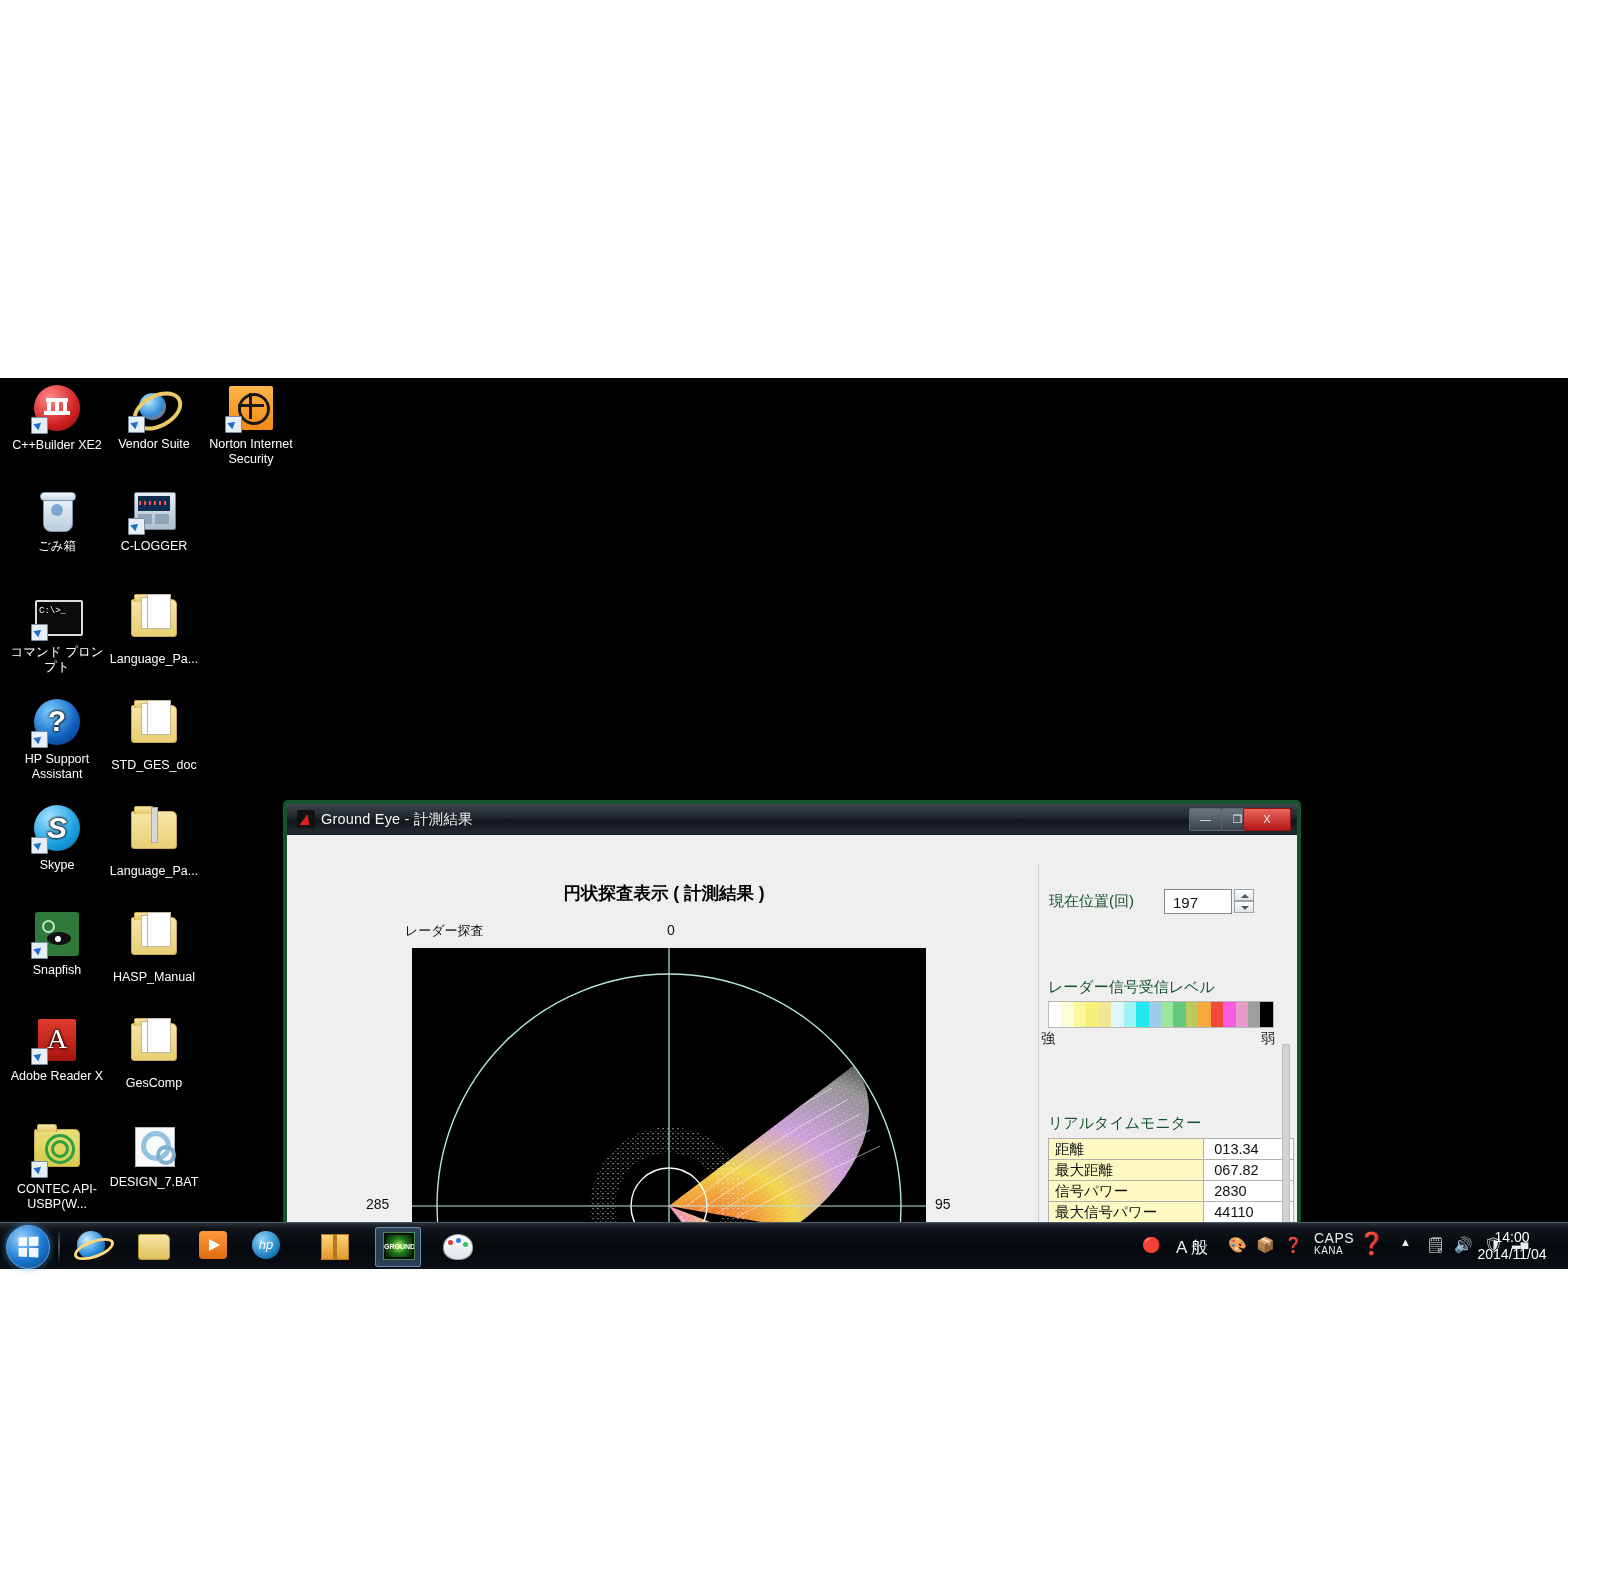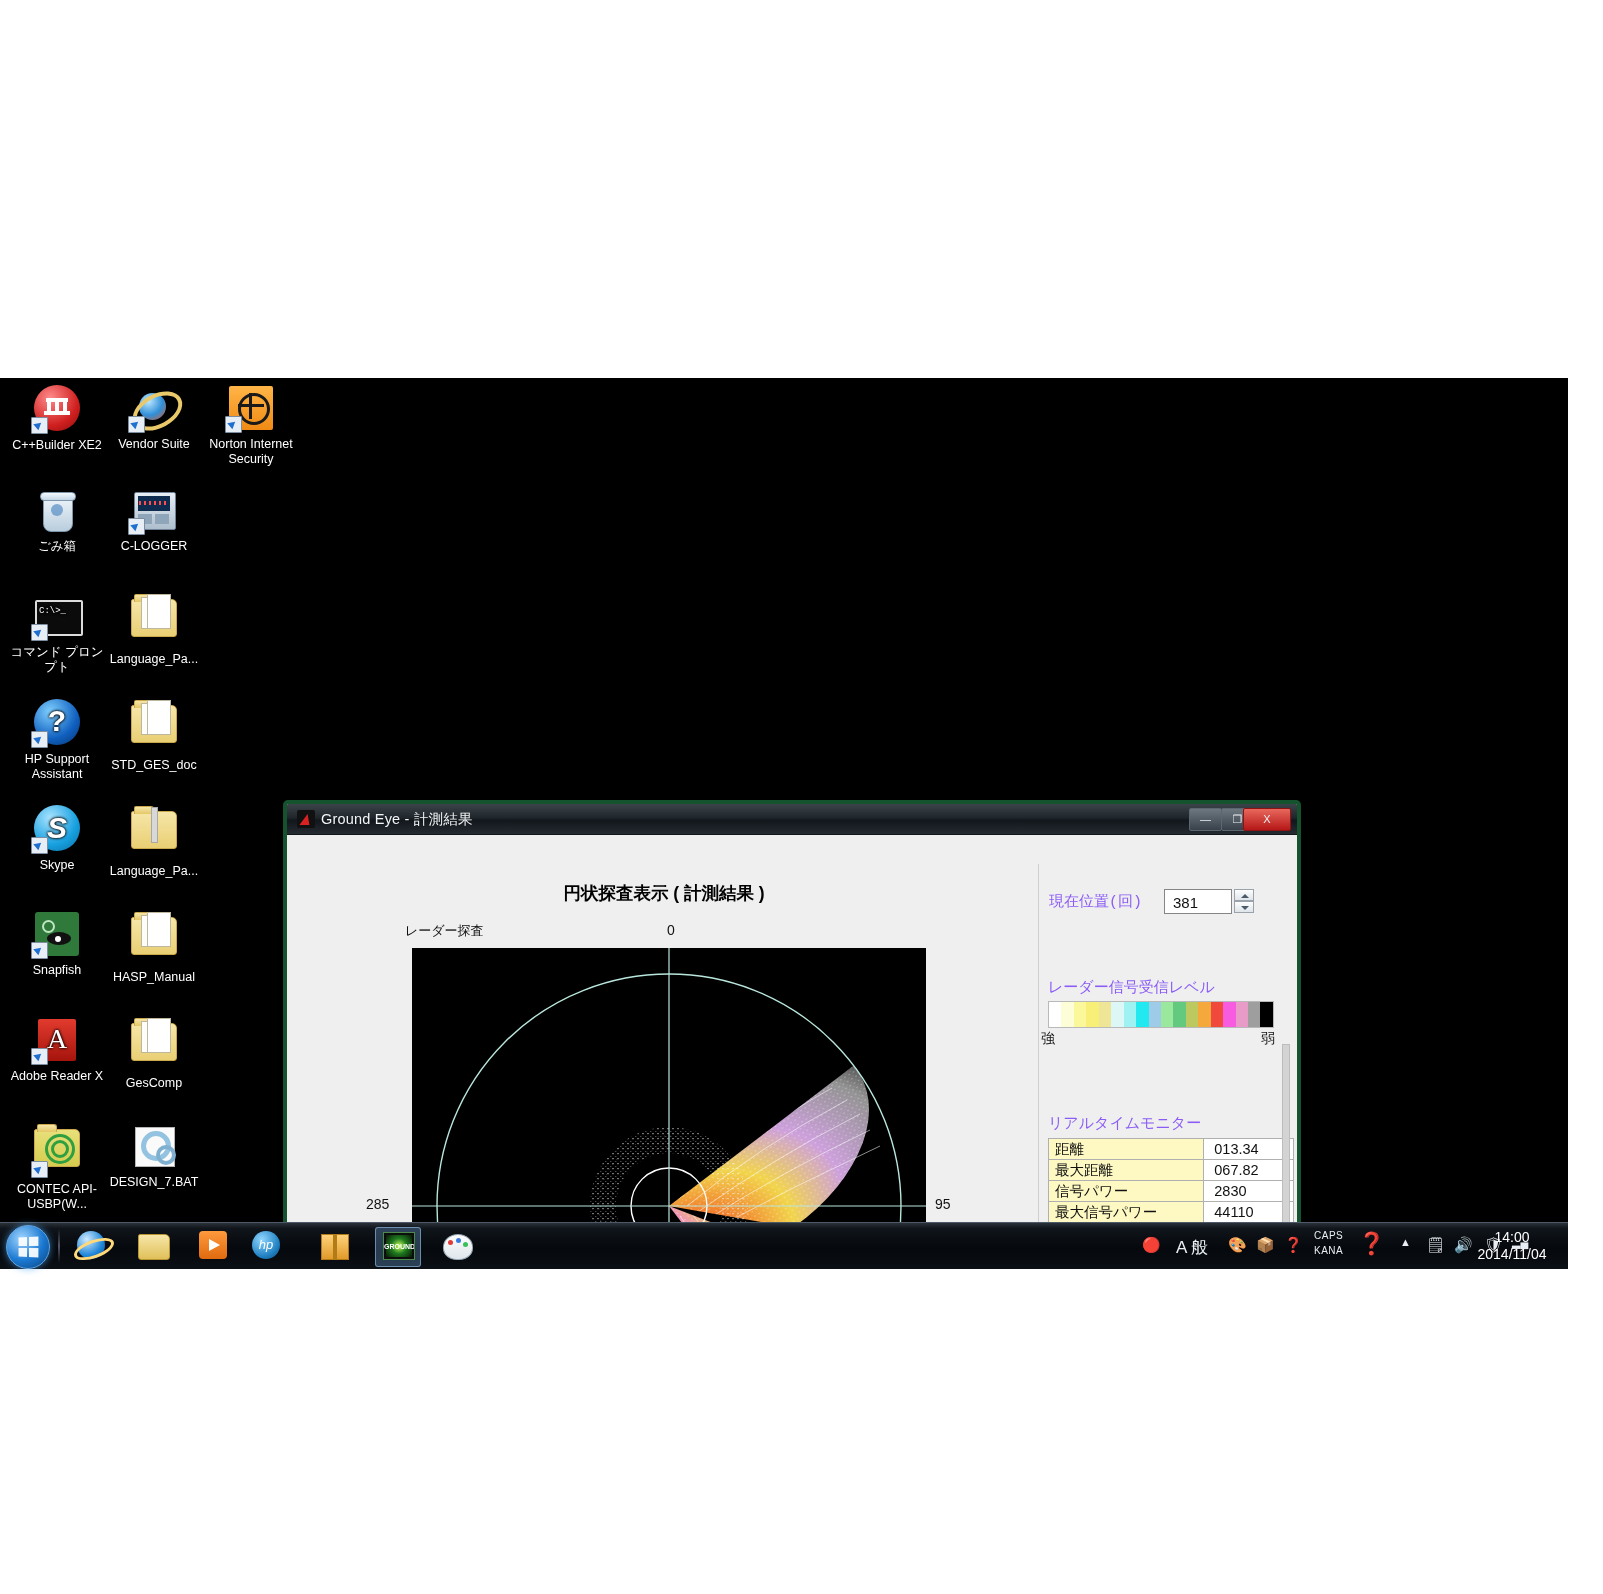--- a/index.html
+++ b/index.html
@@ -78,21 +78,21 @@
   #left-pane{position:absolute;left:0;top:0;width:748px;bottom:0;background:#efefef;border-right:1px solid #cfcfcf;}
   #right-pane{position:absolute;left:749px;top:0;right:0;bottom:0;background:#efefef;}
 
   #chart-title{position:absolute;left:0;right:0;top:17px;text-align:center;font-size:17.5px;font-weight:bold;color:#000;}
   #radar-label{position:absolute;left:115px;top:58px;font-size:13px;color:#111;}
   .axis-label{position:absolute;font-size:14px;color:#111;}
 
   #plot{position:absolute;left:122px;top:84px;width:514px;height:516px;background:#000000;overflow:hidden;}
 
   
-  .rp-label{position:absolute;font-size:15px;color:#8b5cf6;font-family:Liberation Mono, monospace;}
+  .rp-label{position:absolute;font-size:15px;color:#14532d;}
   #pos-box{position:absolute;left:125px;top:25px;width:68px;height:25px;background:#fff;border:1px solid #868686;
            font-size:15px;line-height:25px;padding-left:8px;color:#111;box-sizing:border-box;}
   #pos-spin{position:absolute;left:195px;top:25px;width:20px;height:25px;}
   .spin-half{width:20px;height:12px;border:1px solid #9aa3ab;background:linear-gradient(#fdfdfd,#dfe5ea);
              box-sizing:border-box;position:relative;}
   .spin-half:after{content:"";position:absolute;left:6px;top:4px;width:0;height:0;
              border-left:4px solid transparent;border-right:4px solid transparent;}
   .spin-up:after{border-bottom:4px solid #4a5a6a;}
   .spin-dn:after{border-top:4px solid #4a5a6a;}
 
@@ -374,21 +374,21 @@
               <line x1="257" y1="0" x2="257" y2="516" stroke="#b9e6dc" stroke-width="1.2"></line>
               <line x1="0" y1="258" x2="514" y2="258" stroke="#b9e6dc" stroke-width="1.2"></line>
             </svg>
           </div>
 
         </div>
 
         <div id="right-pane">
 
           <div class="rp-label" style="left:10px;top:28px;">現在位置(回)</div>
-          <div id="pos-box">381</div>
+          <div id="pos-box">197</div>
           <div id="pos-spin">
             <div class="spin-half spin-up"></div>
             <div class="spin-half spin-dn"></div>
           </div>
 
           <div class="rp-label" style="left:9px;top:114px;">レーダー信号受信レベル</div>
           <div id="colorbar">
               <div style="background: rgb(255, 255, 255);"></div>
               <div style="background: rgb(253, 253, 216);"></div>
               <div style="background: rgb(251, 247, 155);"></div>
@@ -508,21 +508,21 @@
           </div>
         </div>
       </div>
 
     <div id="tray" style="width:440px;">
       <div class="tray-item" style="left:14px;">🔴</div>
       <div class="tray-item" style="left:48px;font-size:17px;">A 般</div>
       <div class="tray-item" style="left:100px;">🎨</div>
       <div class="tray-item" style="left:128px;">📦</div>
       <div class="tray-item" style="left:156px;color:#4ea8ff;">❓</div>
-      <div class="tray-item" style="left:186px;top:7px;font-size:10px;letter-spacing:.5px;">CAPS</div>
+      <div class="tray-item" style="left:186px;top:7px;font-size:14px;letter-spacing:.5px;">CAPS</div>
       <div class="tray-item" style="left:186px;top:22px;font-size:10px;letter-spacing:.5px;">KANA</div>
       <div class="tray-item" style="left:230px;top:8px;font-size:22px;color:#5bb6ff;">❓</div>
       <div class="tray-item" style="left:272px;font-size:11px;">▲</div>
       <div class="tray-item" style="left:298px;">🗒</div>
       <div class="tray-item" style="left:326px;">🔊</div>
       <div class="tray-item" style="left:356px;">🛡</div>
       <div class="tray-item" style="left:384px;font-size:11px;">▂▄</div>
       <div id="clock">
         <div>14:00</div>
         <div>2014/11/04</div>

